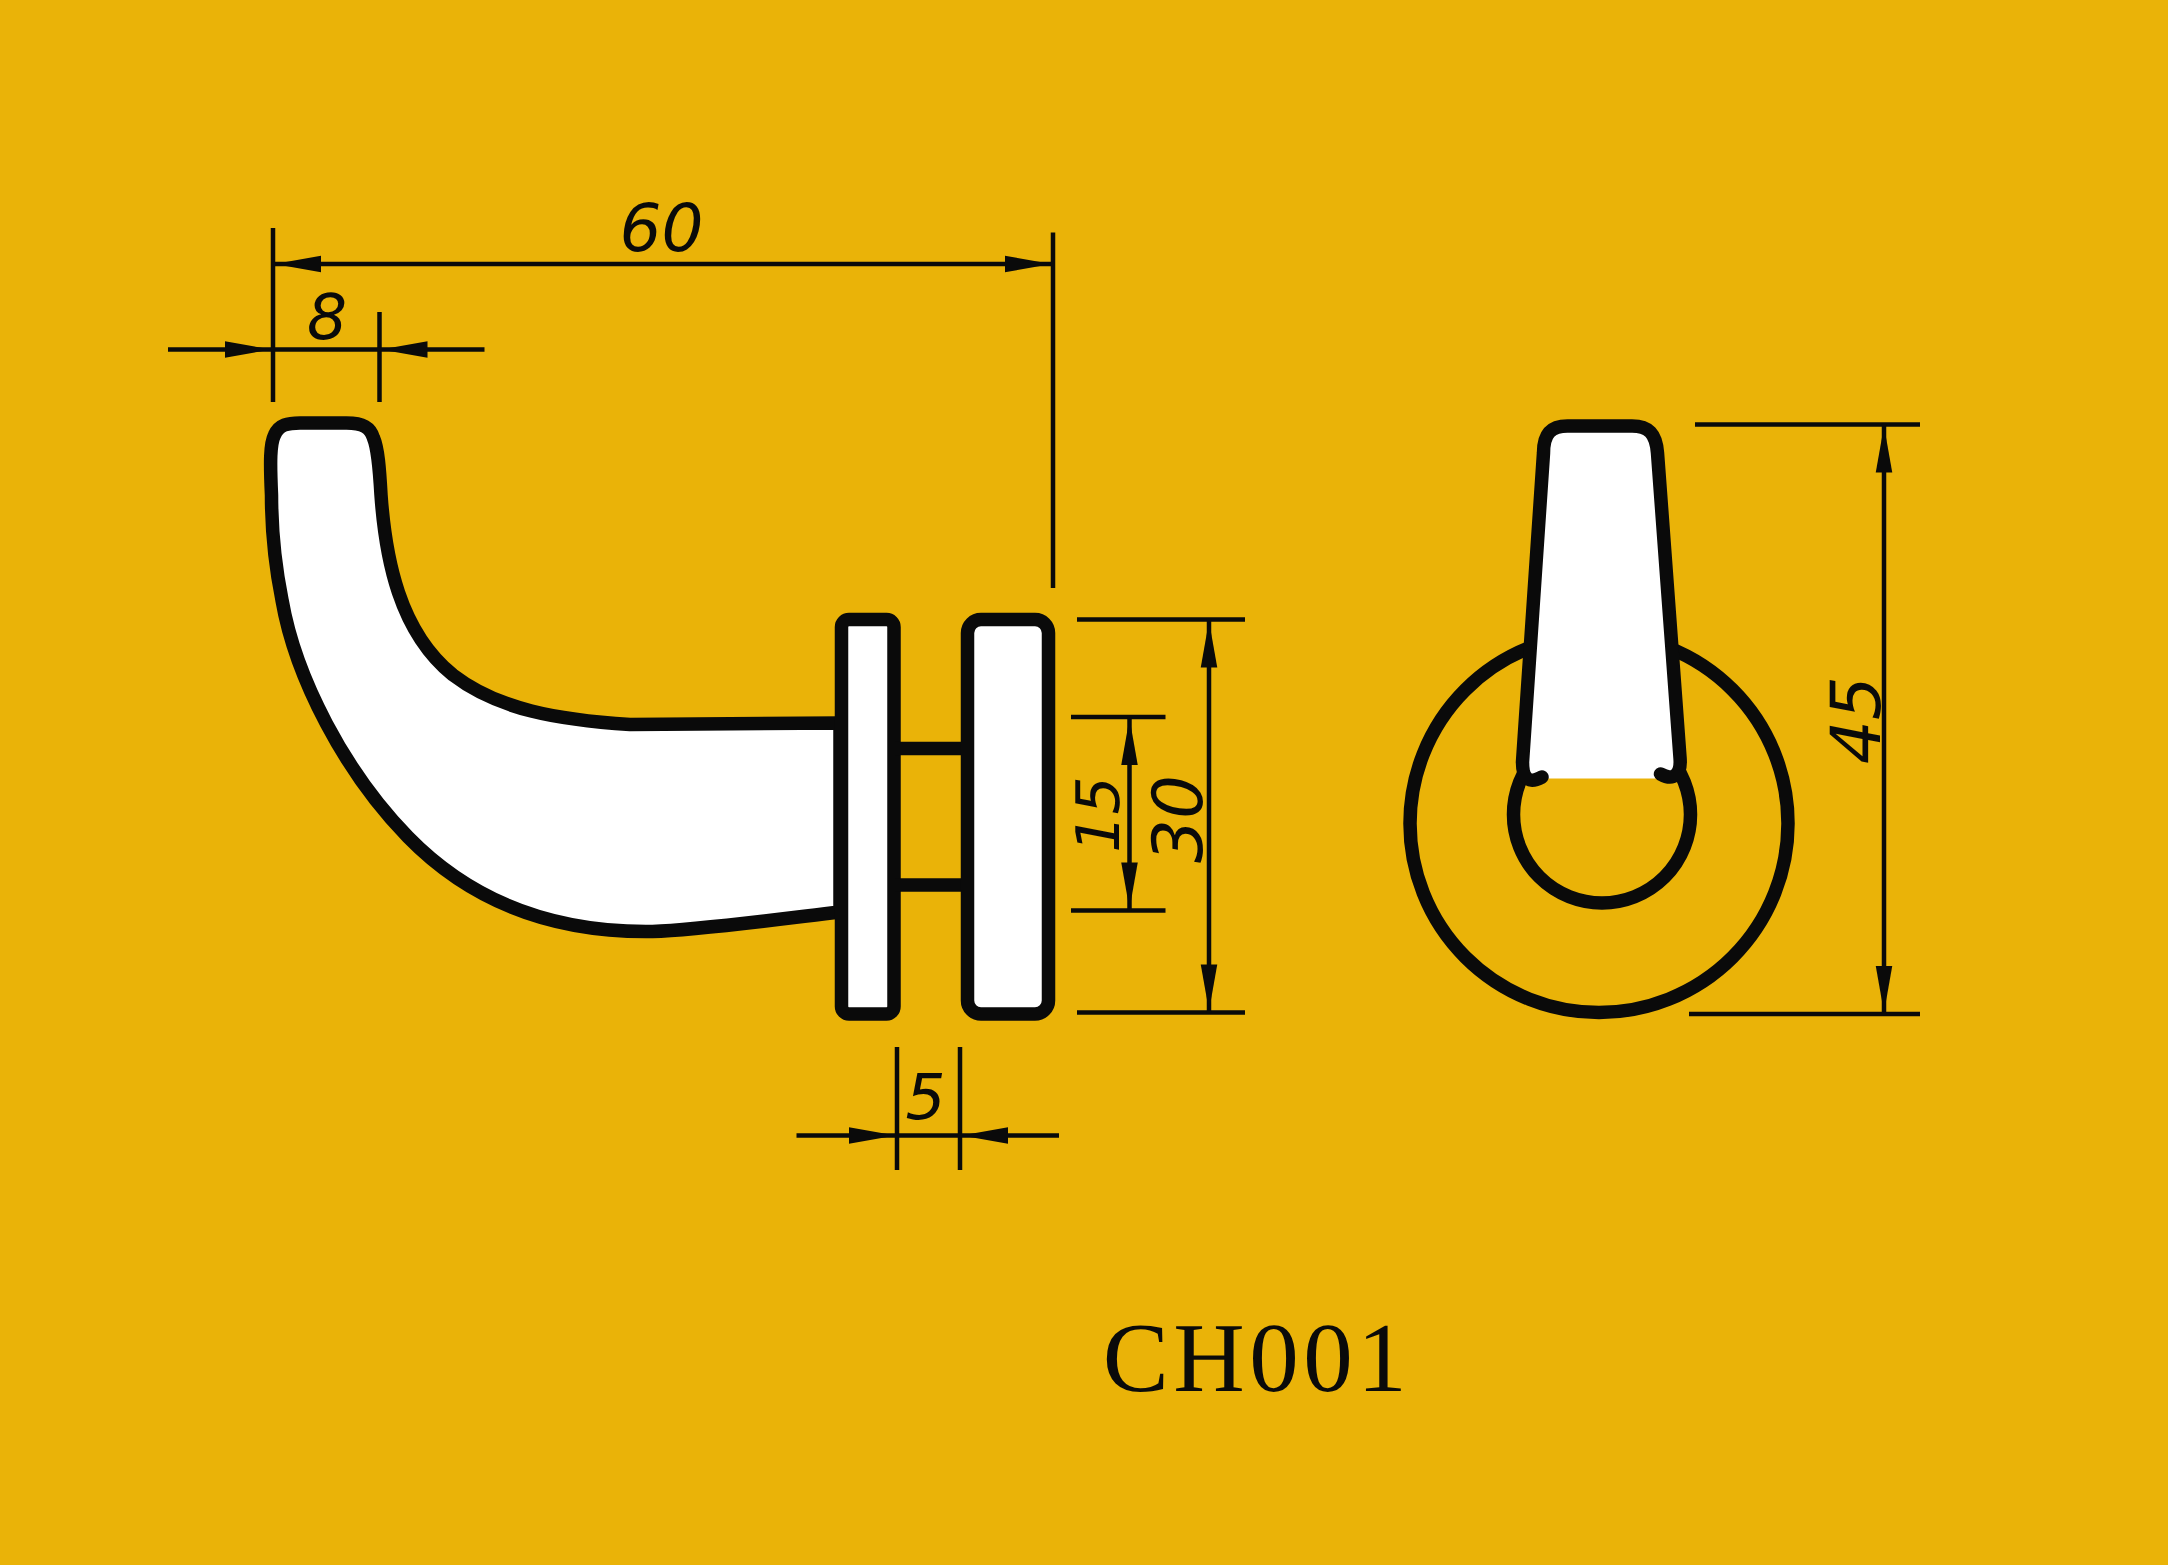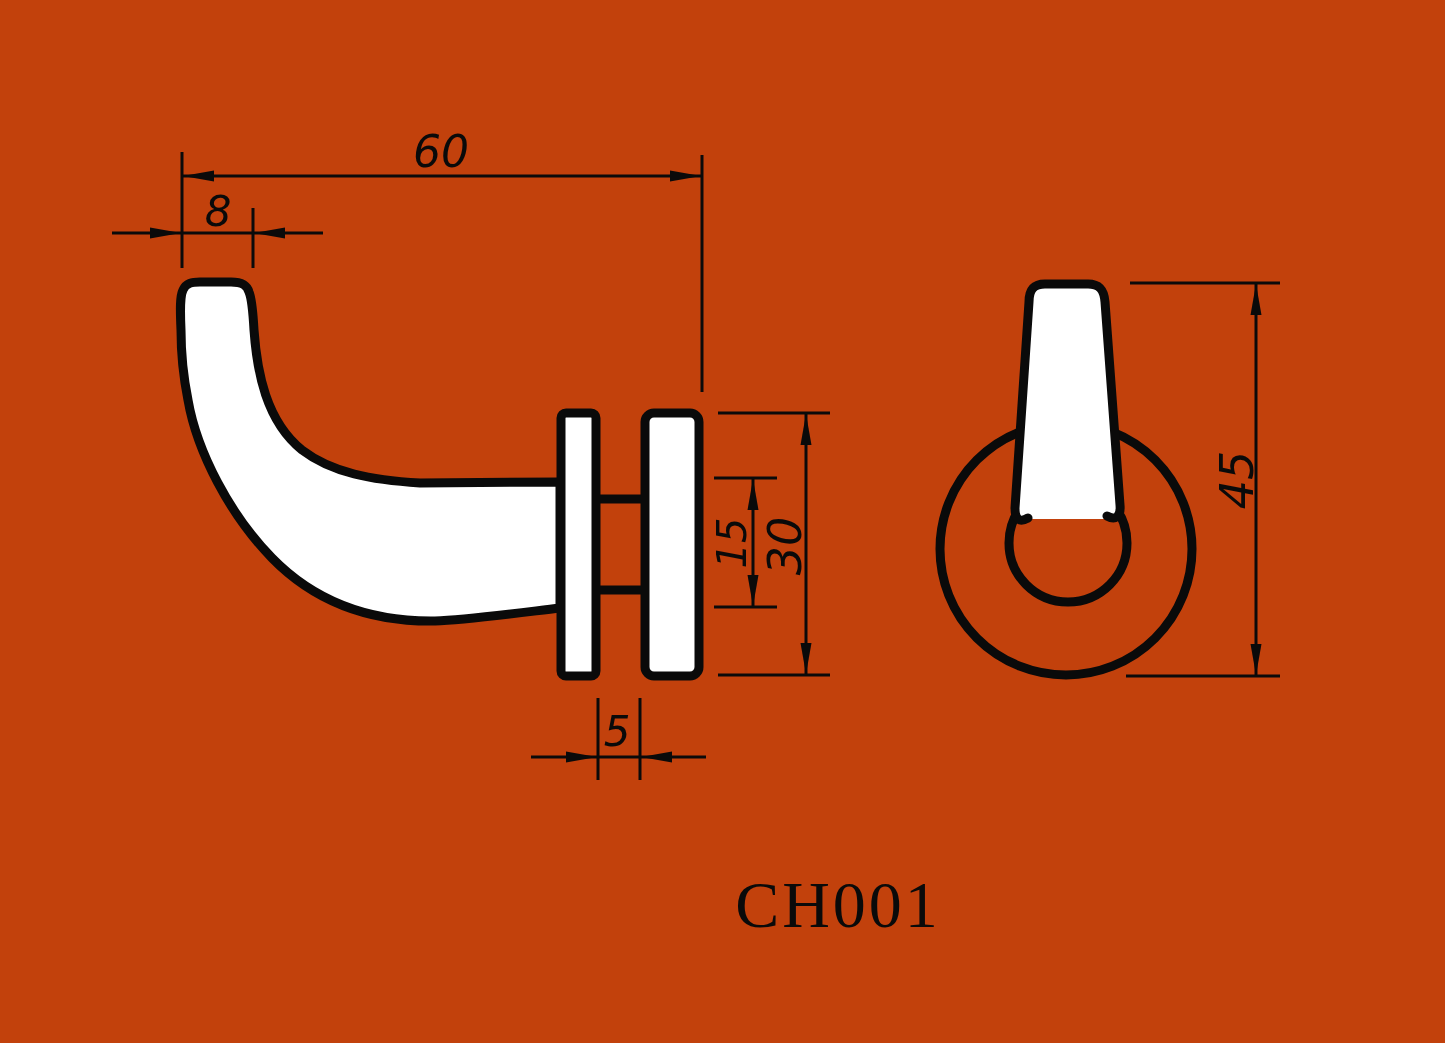--- a/index.html
+++ b/index.html
@@ -4,21 +4,21 @@
 <style>
   html, body {
     margin: 0;
     padding: 0;
     background: #ffffff;
   }
   .sheet {
     position: relative;
     width: 1445px;
     height: 1043px;
-    background: #c2410c;
+    background: #eab308;
     overflow: hidden;
     font-family: "DejaVu Sans", sans-serif;
   }
   svg { display: block; }
 
   .part-outline {
     fill: #ffffff;
     stroke: #0a0a0a;
     stroke-width: 9;
     stroke-linejoin: round;

